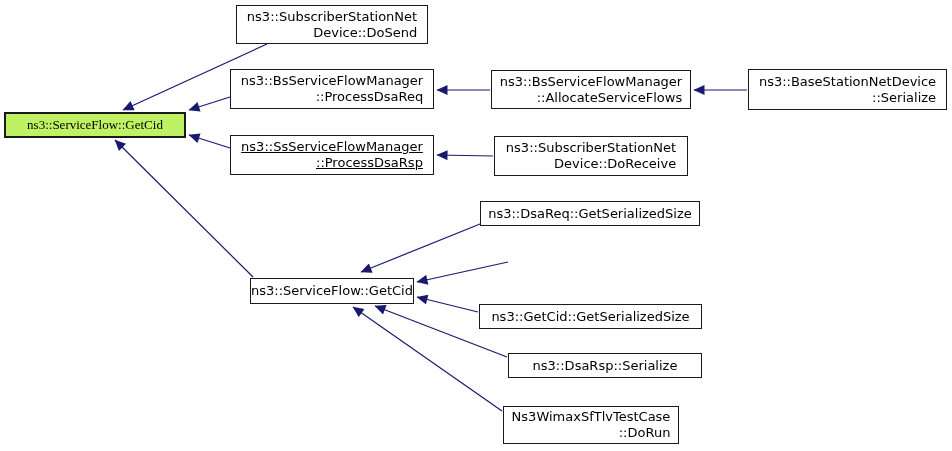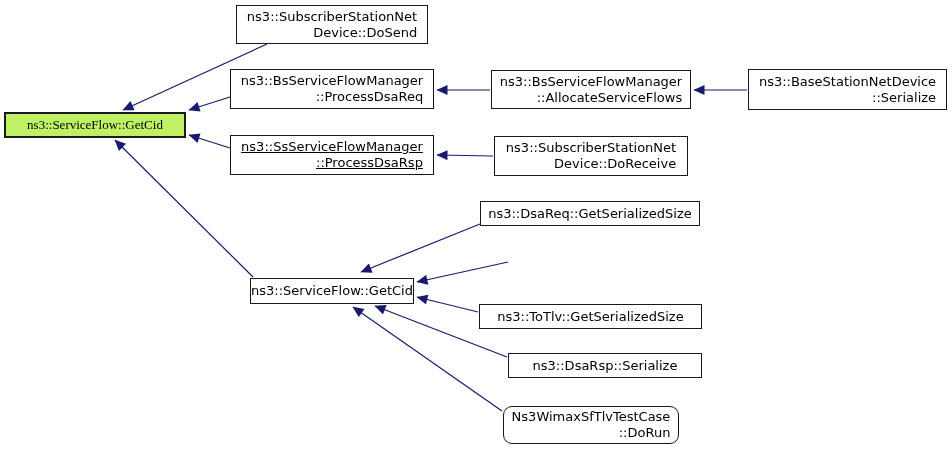--- a/index.html
+++ b/index.html
@@ -107,25 +107,25 @@
   <div class="node" style="left:250px; top:278px; width:164px; height:26px;">
     <span>ns3::ServiceFlow::GetCid</span>
   </div>
 
   <div class="node" style="left:480px; top:201px; width:220px; height:25px;">
     <span>ns3::DsaReq::GetSerializedSize</span>
   </div>
 
 
   <div class="node" style="left:479px; top:304px; width:223px; height:25px;">
-    <span>ns3::ToTlv::GetSerializedSize</span>
+    <span>ns3::GetCid::GetSerializedSize</span>
   </div>
 
   <div class="node" style="left:508px; top:353px; width:194px; height:25px;">
     <span>ns3::DsaRsp::Serialize</span>
   </div>
 
-  <div class="node" style="left:503px; top:406px; width:176px; height:38px;border-radius:9px;">
+  <div class="node" style="left:503px; top:406px; width:176px; height:38px;">
     <span>Ns3WimaxSfTlvTestCase
 ::DoRun</span>
   </div>
 
 </div>
 
 </body></html>

